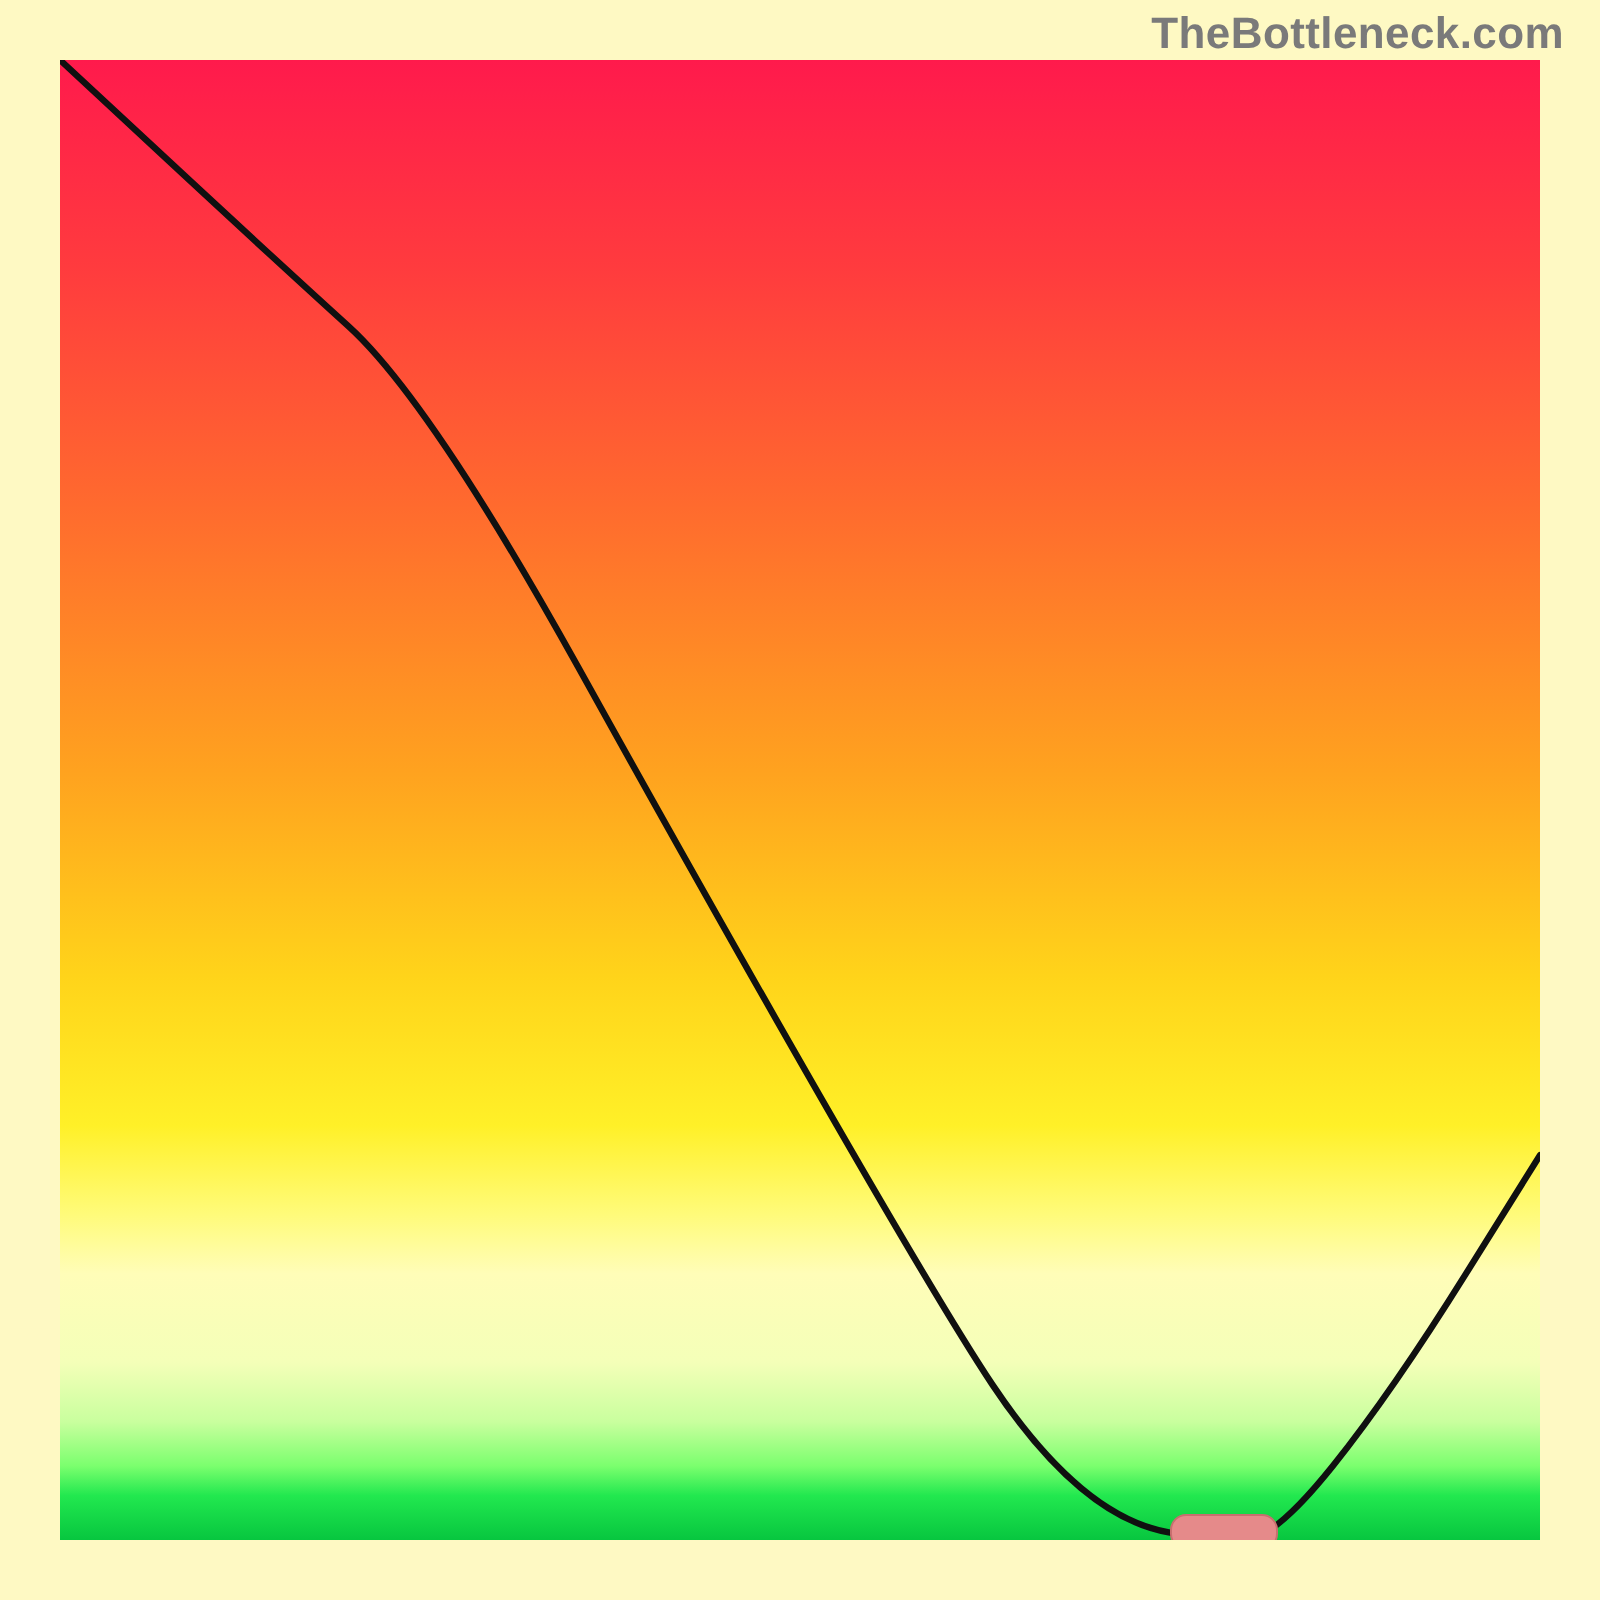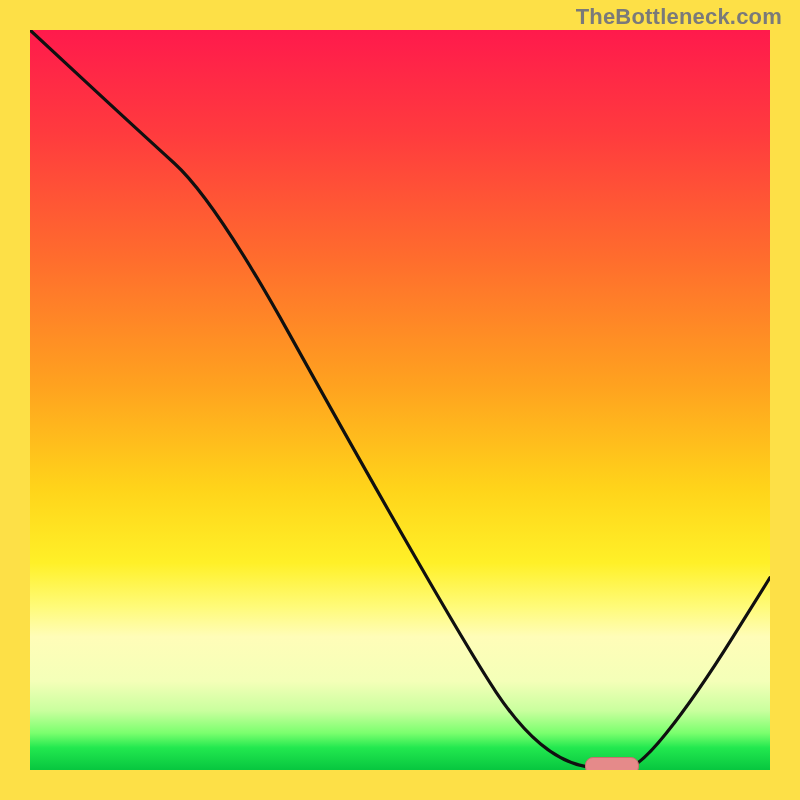--- a/index.html
+++ b/index.html
@@ -8,21 +8,21 @@
     width: 800px;
     height: 800px;
     background: #000;
     font-family: Arial, Helvetica, sans-serif;
     overflow: hidden;
   }
   .frame {
     position: relative;
     width: 800px;
     height: 800px;
-    background: #fde047;
+    background: #fef9c3;
   }
   .watermark {
     position: absolute;
     top: 4px;
     right: 18px;
     color: #7a7a7a;
     font-size: 22px;
     font-weight: 600;
     letter-spacing: 0.2px;
     user-select: none;

